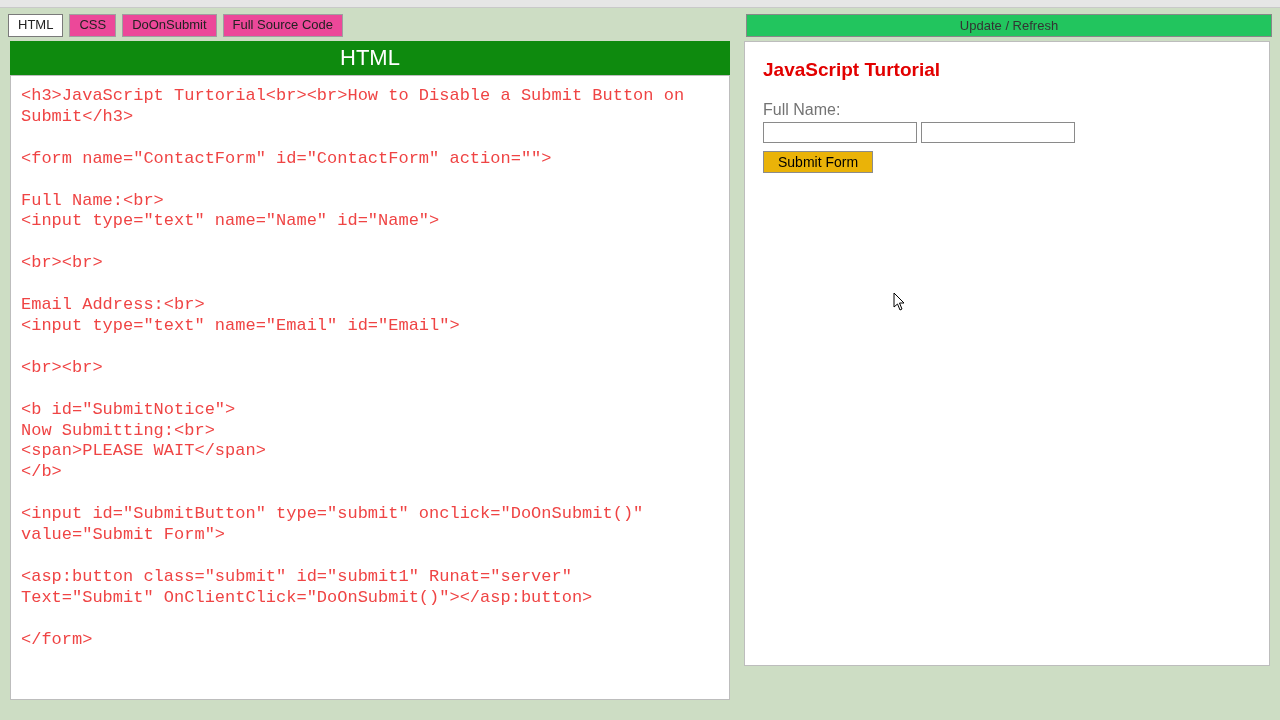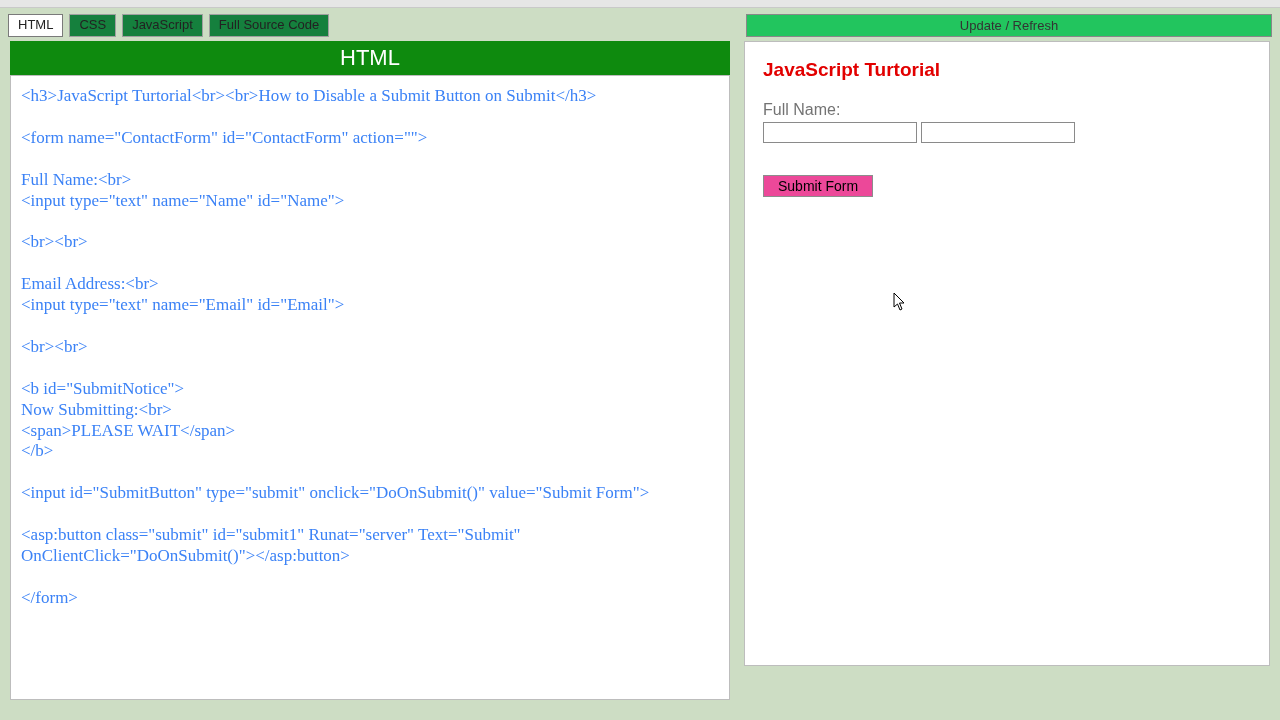--- a/index.html
+++ b/index.html
@@ -17,21 +17,21 @@
   }
   .tab-row {
     display: flex;
     align-items: stretch;
     padding: 6px 8px 4px 8px;
     gap: 6px;
     background: #cdddc4;
   }
   .tab {
     font-size: 13px;
-    background: #15803d;
+    background: #ec4899;
     border: 1px solid #9f9f9f;
     padding: 2px 9px;
     color: #222;
     cursor: pointer;
   }
   .tab.active {
     background: #fff;
     border-color: #7a7a7a;
   }
   .refresh-box {
@@ -64,23 +64,23 @@
     padding: 4px;
     font-weight: normal;
   }
   .panel-body {
     background: #fff;
     height: 625px;
     border: 1px solid #bdbdbd;
     position: relative;
   }
   .code-area {
-    font-family: Liberation Serif, serif;
+    font-family: Liberation Mono, monospace;
     font-size: 17px;
-    color: #3b82f6;
+    color: #ef4444;
     padding: 10px 20px 10px 10px;
     white-space: pre-wrap;
     line-height: 1.23;
     height: 100%;
     overflow-y: scroll;
   }
   .preview-area {
     padding: 12px 18px;
     height: 100%;
     overflow-y: scroll;
@@ -104,24 +104,24 @@
   }
   .text-input {
     width: 154px;
     height: 21px;
     border: 1px solid #8a8a8a;
     font-size: 14px;
     padding: 1px 2px;
     margin-top: 3px;
   }
   .submit-btn {
-    margin-top: 32px;
+    margin-top: 8px;
     font-size: 14px;
     padding: 2px 14px;
-    background: #ec4899;
+    background: #eab308;
     border: 1px solid #8c8c8c;
     cursor: pointer;
   }
   .cursor-arrow {
     position: absolute;
     left: 148px;
     top: 250px;
     width: 14px;
     height: 20px;
     pointer-events: none;
@@ -132,21 +132,21 @@
   .code-area::-webkit-scrollbar-thumb, .preview-area::-webkit-scrollbar-thumb { background: #cfcfcf; border:1px solid #b3b3b3; }
 </style>
 </head>
 <body>
 
 <div class="top-toolbar"></div>
 
 <div class="tab-row">
   <div class="tab active">HTML</div>
   <div class="tab">CSS</div>
-  <div class="tab">JavaScript</div>
+  <div class="tab">DoOnSubmit</div>
   <div class="tab">Full Source Code</div>
   <div class="refresh-box">Update  /  Refresh</div>
 </div>
 
 <div class="columns">
   <div class="panel panel-left">
     <div class="panel-header">HTML</div>
     <div class="panel-body">
       <div class="code-area">&lt;h3&gt;JavaScript Turtorial&lt;br&gt;&lt;br&gt;How to Disable a Submit Button on Submit&lt;/h3&gt;
 

